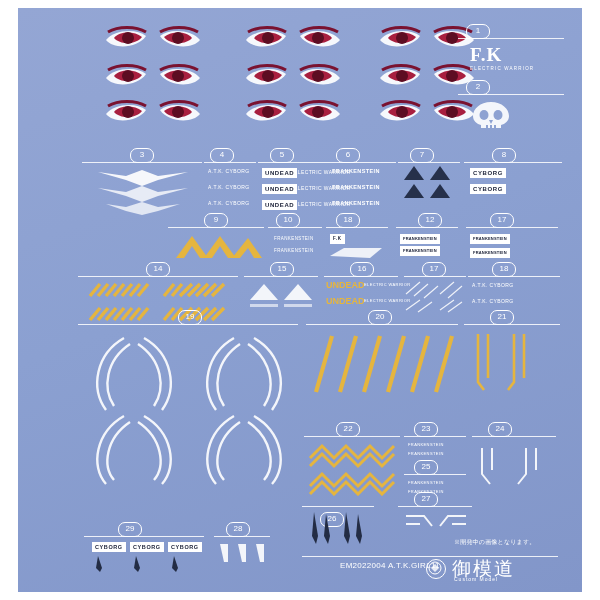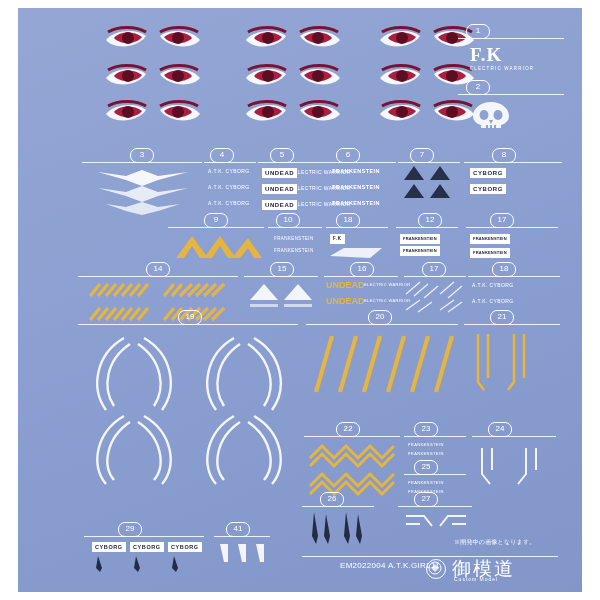--- a/index.html
+++ b/index.html
@@ -516,21 +516,21 @@
           <path d="M60 4 L60 26"></path>
         </g>
       </svg>
     </div>
 
     <div class="num" style="left:396px;top:452px;">25</div>
     <div class="hr" style="left:386px;top:466px;width:62px;"></div>
     <div class="tblk" style="left:390px;top:472px;font-size:4px;">FRANKENSTEIN</div>
     <div class="tblk" style="left:390px;top:481px;font-size:4px;">FRANKENSTEIN</div>
 
-    <div class="num" style="left:302px;top:484px;">26</div>
+    <div class="num" style="left:302px;top:504px;">26</div>
     <div class="hr" style="left:284px;top:498px;width:72px;"></div>
     <div style="position:absolute;left:288px;top:504px;">
       <svg width="66" height="34" viewBox="0 0 66 34">
         <g fill="#232c44">
           <path d="M8 0 L12 24 L10 32 L6 24 Z"></path>
           <path d="M20 2 L24 24 L22 32 L18 24 Z"></path>
           <path d="M40 0 L44 24 L42 32 L38 24 Z"></path>
           <path d="M52 2 L56 24 L54 32 L50 24 Z"></path>
         </g>
       </svg>
@@ -542,21 +542,21 @@
       <svg width="68" height="30" viewBox="0 0 68 30">
         <g stroke="#ffffff" stroke-width="2" fill="none" opacity=".9">
           <path d="M4 4 L22 4 L30 14"></path>
           <path d="M4 12 L18 12"></path>
           <path d="M64 4 L46 4 L38 14"></path>
           <path d="M64 12 L50 12"></path>
         </g>
       </svg>
     </div>
 
-    <div class="num" style="left:208px;top:514px;">41</div>
+    <div class="num" style="left:208px;top:514px;">28</div>
     <div class="hr" style="left:196px;top:528px;width:56px;"></div>
     <div style="position:absolute;left:200px;top:534px;">
       <svg width="50" height="22" viewBox="0 0 50 22">
         <g fill="#ffffff" opacity=".9">
           <path d="M2 2 L10 2 L10 20 L6 20 Z"></path>
           <path d="M20 2 L28 2 L28 20 L24 20 Z"></path>
           <path d="M38 2 L46 2 L46 20 L42 20 Z"></path>
         </g>
       </svg>
     </div>

